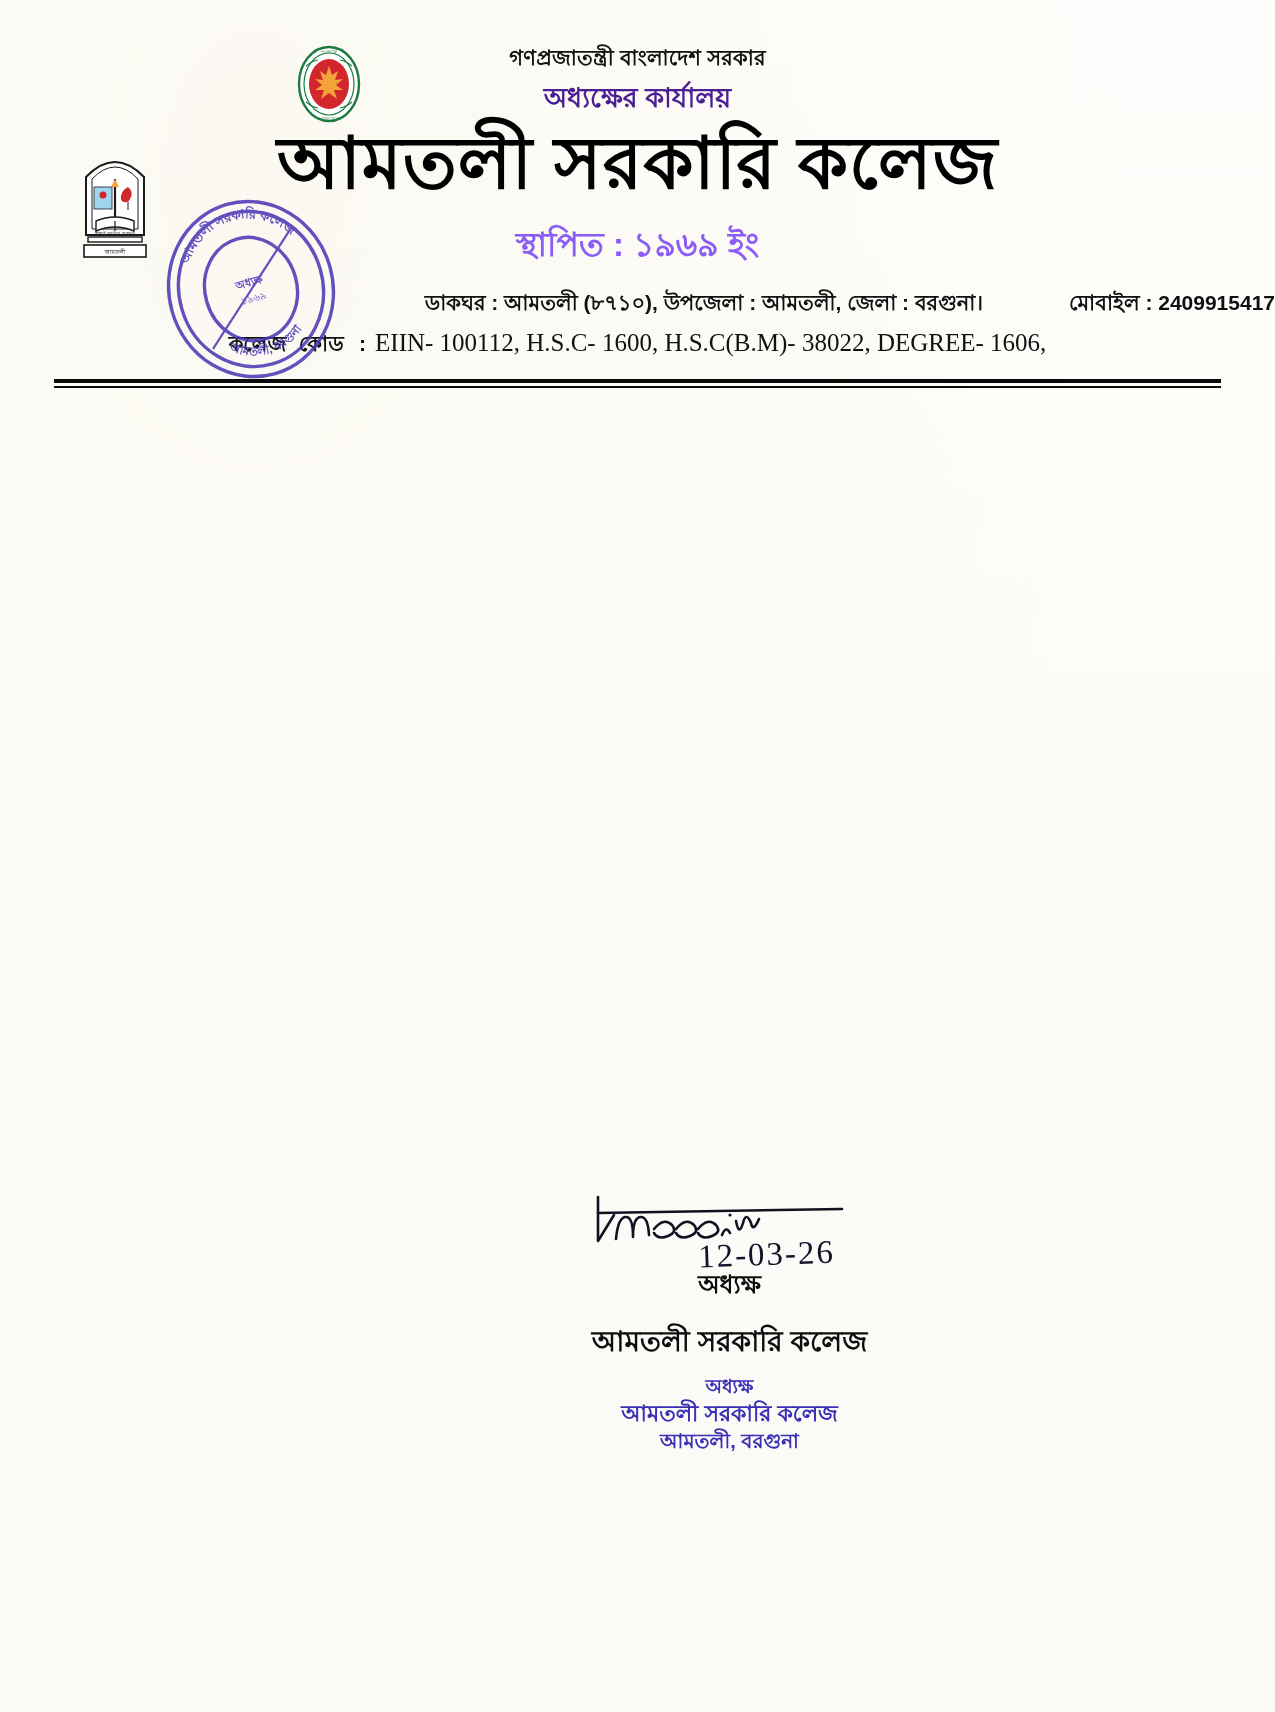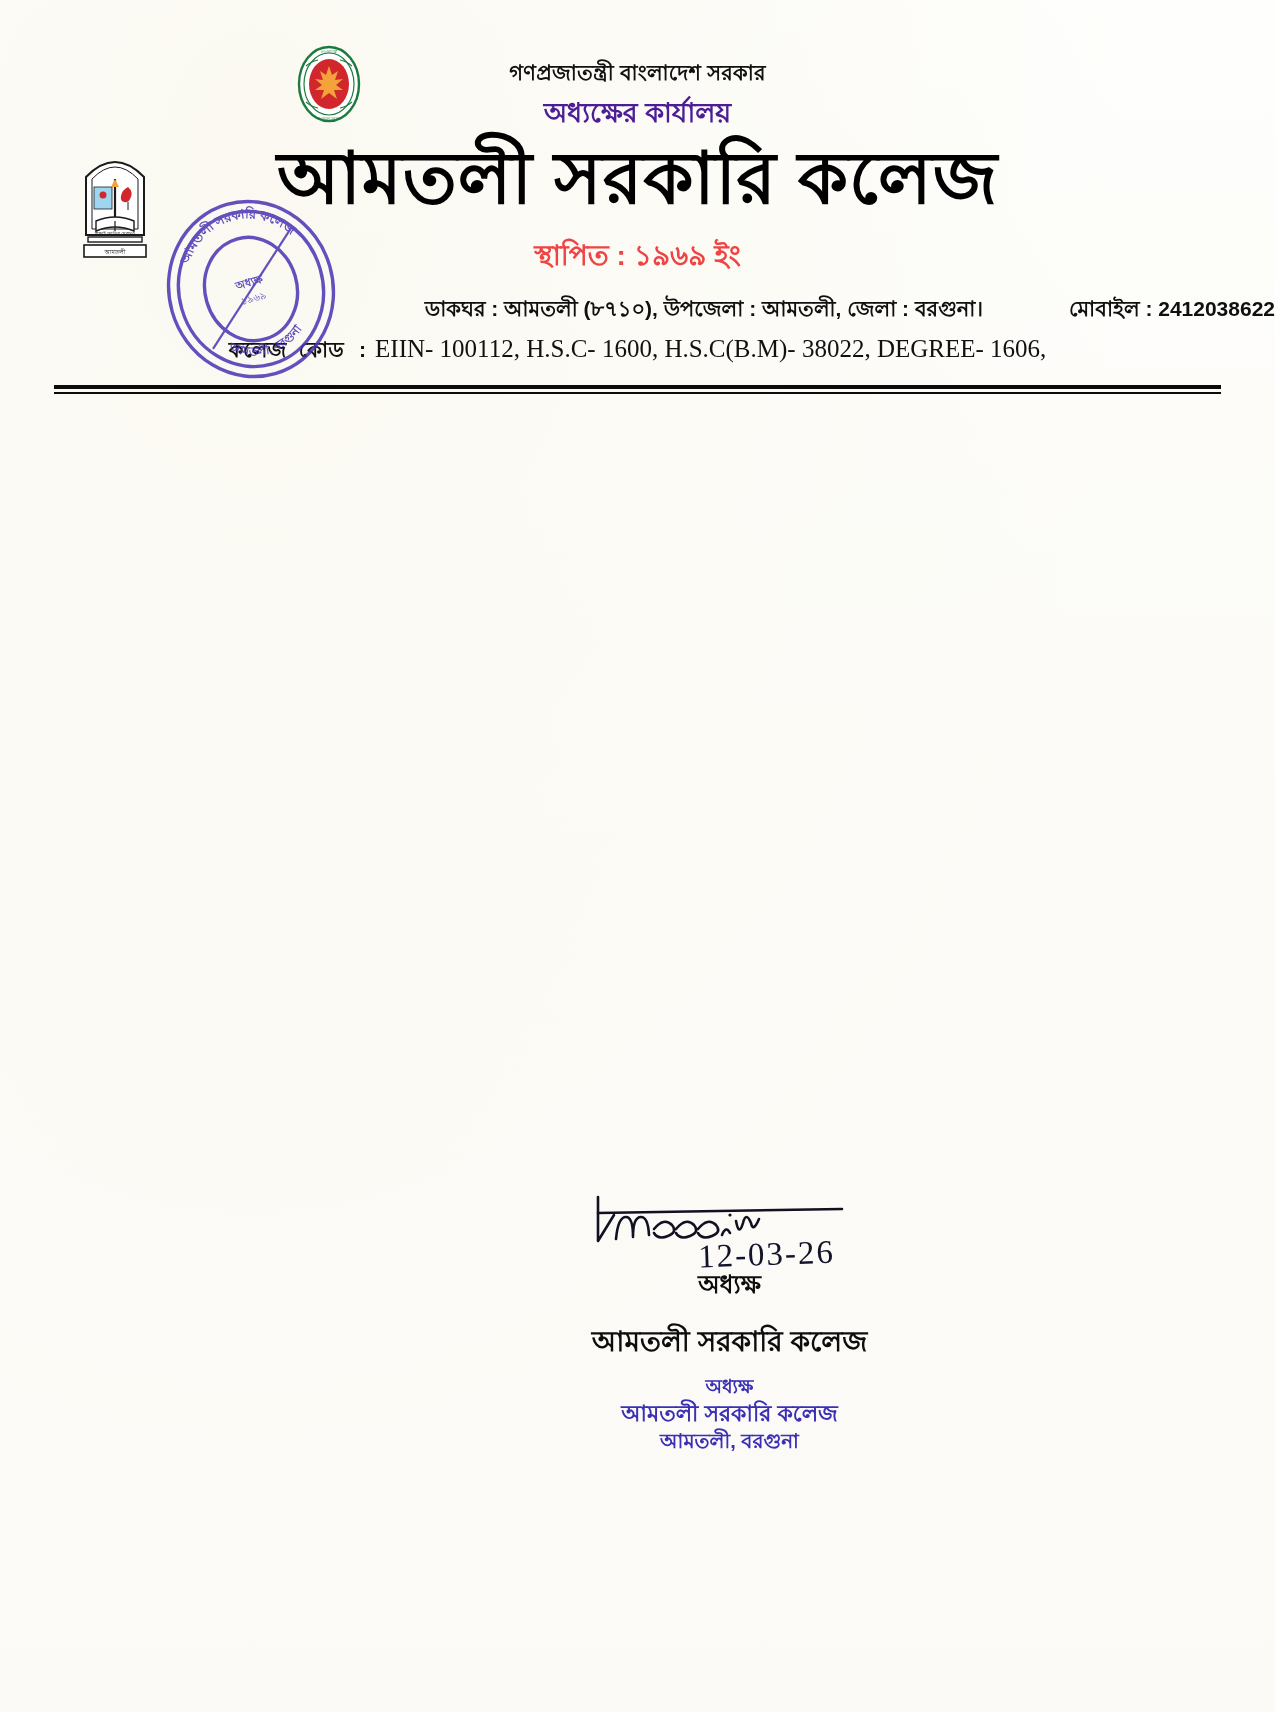--- a/index.html
+++ b/index.html
@@ -25,21 +25,21 @@
     inset: 0;
     background:
       radial-gradient(ellipse at 20% 10%, rgba(250,248,240,0.9), rgba(253,253,251,0) 60%),
       linear-gradient(180deg, #fefefc 0%, #fcfbf7 50%, #fbfaf6 100%);
     pointer-events: none;
   }
 
   
   .header {
     position: relative;
-    padding-top: 57px;
+    padding-top: 42px;
   }
   .gov-line {
     text-align: center;
     font-family: "Liberation Sans", sans-serif;
     font-size: 21px;
     font-weight: 700;
     letter-spacing: .2px;
     color: #111;
     line-height: 1.5;
   }
@@ -58,23 +58,23 @@
     font-size: 72px;
     font-weight: 700;
     color: #000;
     line-height: 1.15;
     margin-top: 6px;
     letter-spacing: 1px;
   }
   .established {
     text-align: center;
     font-family: "Liberation Sans", sans-serif;
-    font-size: 28px;
-    font-weight: 700;
-    color: #ef4444;
+    font-size: 33px;
+    font-weight: 700;
+    color: #8b5cf6;
     margin-top: 14px;
   }
   .addr-row {
     display: flex;
     justify-content: flex-end;
     align-items: baseline;
     gap: 86px;
     margin-top: 12px;
     font-family: "Liberation Sans", sans-serif;
     font-size: 21px;
@@ -297,21 +297,21 @@
       <rect x="8" y="102" width="62" height="12" fill="#ffffff" stroke="#1a1a1a" stroke-width="1.6"></rect>
       <text x="39" y="111" text-anchor="middle" font-size="6" font-family="Liberation Sans, sans-serif" fill="#1a1a1a">আমতলী</text>
       <text x="39" y="92" text-anchor="middle" font-size="4.6" font-family="Liberation Sans, sans-serif" fill="#1a1a1a">শিক্ষাই জাতির মেরুদণ্ড</text>
     </svg>
 
     <div class="college-name">আমতলী সরকারি কলেজ</div>
     <div class="established">স্থাপিত : ১৯৬৯ ইং</div>
 
     <div class="addr-row">
       <span>ডাকঘর : আমতলী (৮৭১০), উপজেলা : আমতলী, জেলা : বরগুনা।</span>
-      <span>মোবাইল : 2412038622</span>
+      <span>মোবাইল : 2409915417</span>
     </div>
 
     <div class="code-line">
       <span class="bn">কলেজ কোড :</span>
       <span>EIIN- 100112, H.S.C- 1600, H.S.C(B.M)- 38022, DEGREE- 1606,</span>
     </div>
 
 
     <svg class="seal" viewBox="0 0 186 186">
       <g transform="rotate(-16 93 93)" fill="none" stroke="#4b35b5" stroke-width="3.4">

